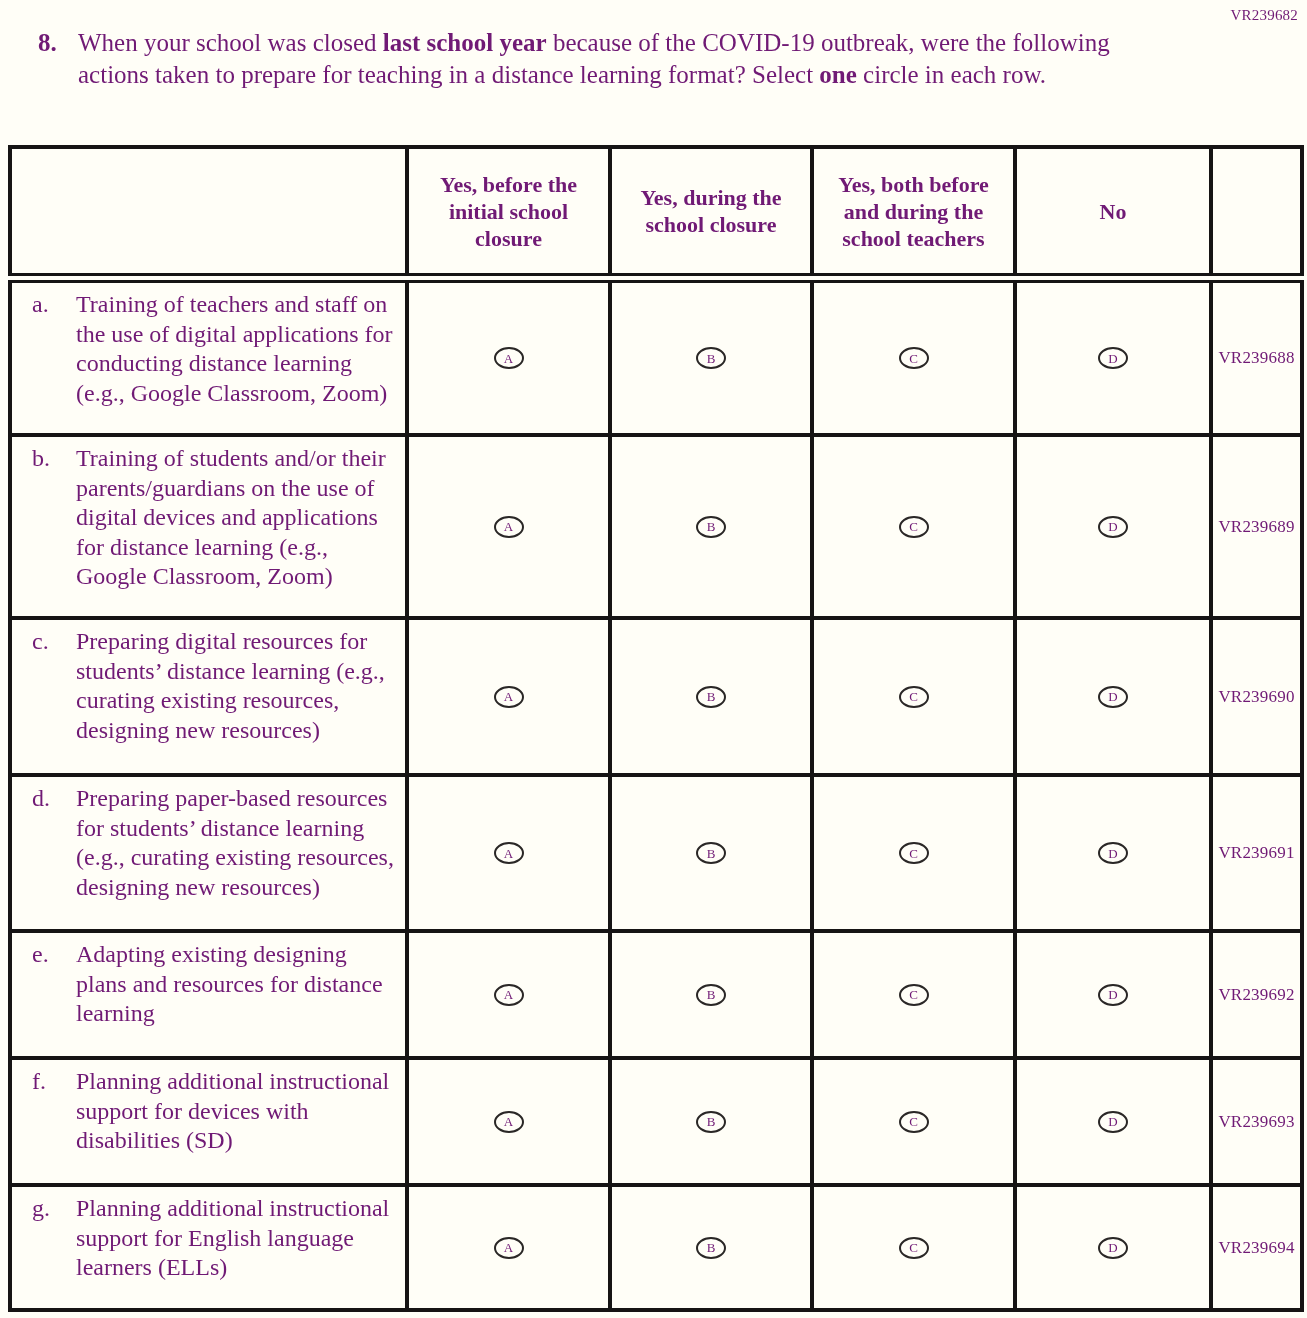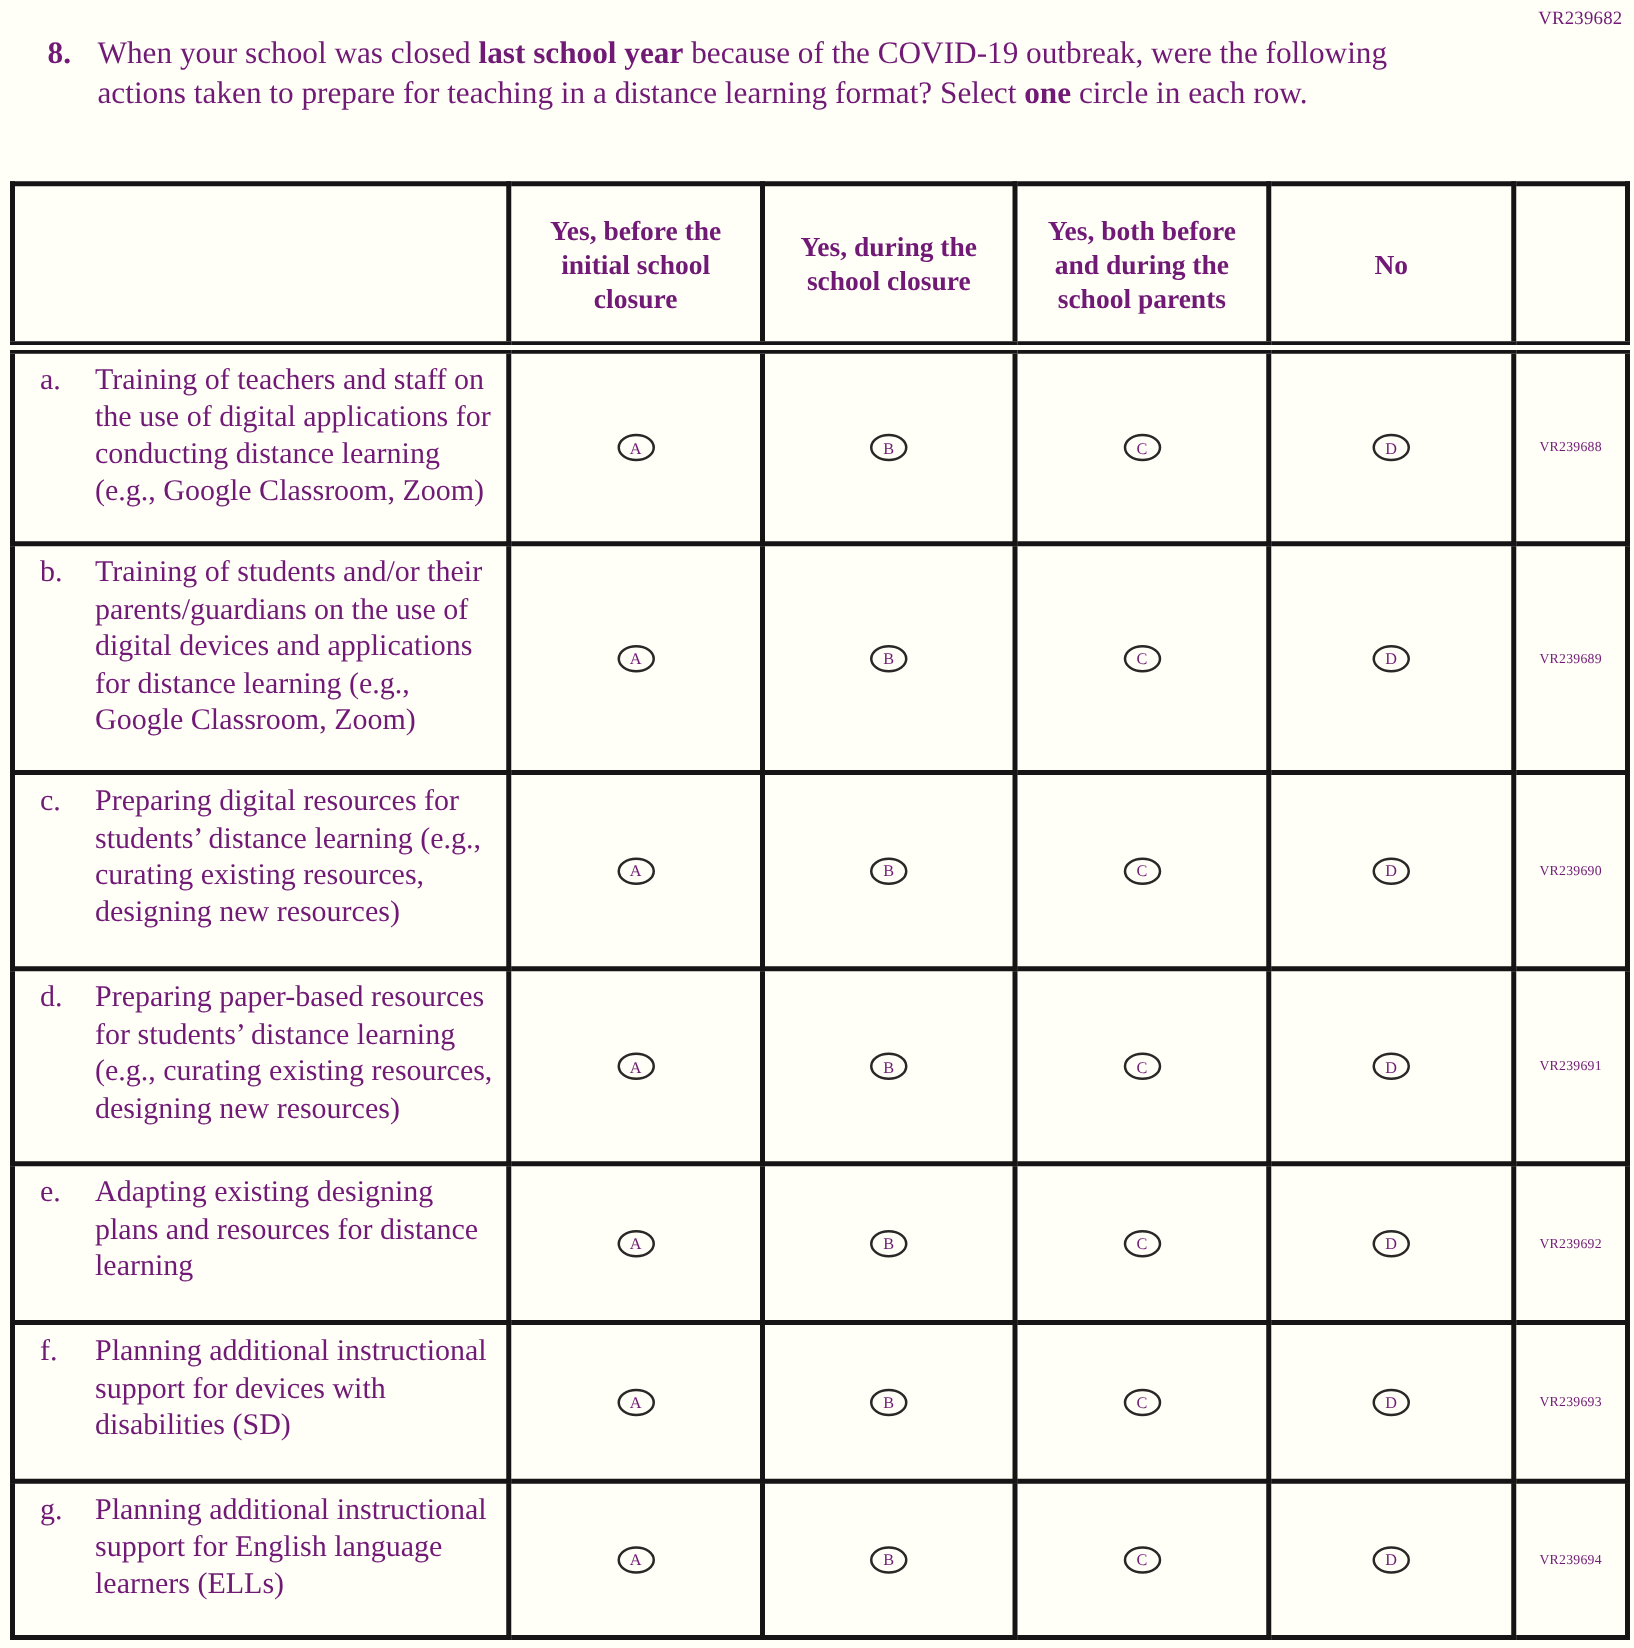--- a/index.html
+++ b/index.html
@@ -85,21 +85,21 @@
     align-items: center;
     justify-content: center;
     font-size: 13px;
     line-height: 1;
     cursor: pointer;
     background: transparent;
   }
   td.vr {
     text-align: center;
     vertical-align: middle;
-    font-size: 11px;
+    font-size: 17px;
     letter-spacing: 0.2px;
   }
   tr.r-a { height: 157px; }
   tr.r-b { height: 183px; }
   tr.r-c { height: 157px; }
   tr.r-d { height: 156px; }
   tr.r-e { height: 127px; }
   tr.r-f { height: 127px; }
   tr.r-g { height: 125px; }
 </style>
@@ -122,21 +122,21 @@
       <col style="width:202px">
       <col style="width:203px">
       <col style="width:196px">
       <col style="width:91px">
     </colgroup>
     <thead>
       <tr class="hrow">
         <th class="hcell"></th>
         <th class="hcell">Yes, before the initial school closure</th>
         <th class="hcell">Yes, during the school closure</th>
-        <th class="hcell">Yes, both before and during the school parents</th>
+        <th class="hcell">Yes, both before and during the school teachers</th>
         <th class="hcell">No</th>
         <th class="hcell"></th>
       </tr>
     </thead>
     <tbody>
       <tr class="r-a">
         <td class="stem">
           <div class="stem-inner">
             <span class="ltr">a.</span>
             <span class="stx">Training of teachers and staff on the use of digital applications for conducting distance learning (e.g., Google Classroom, Zoom)</span>

